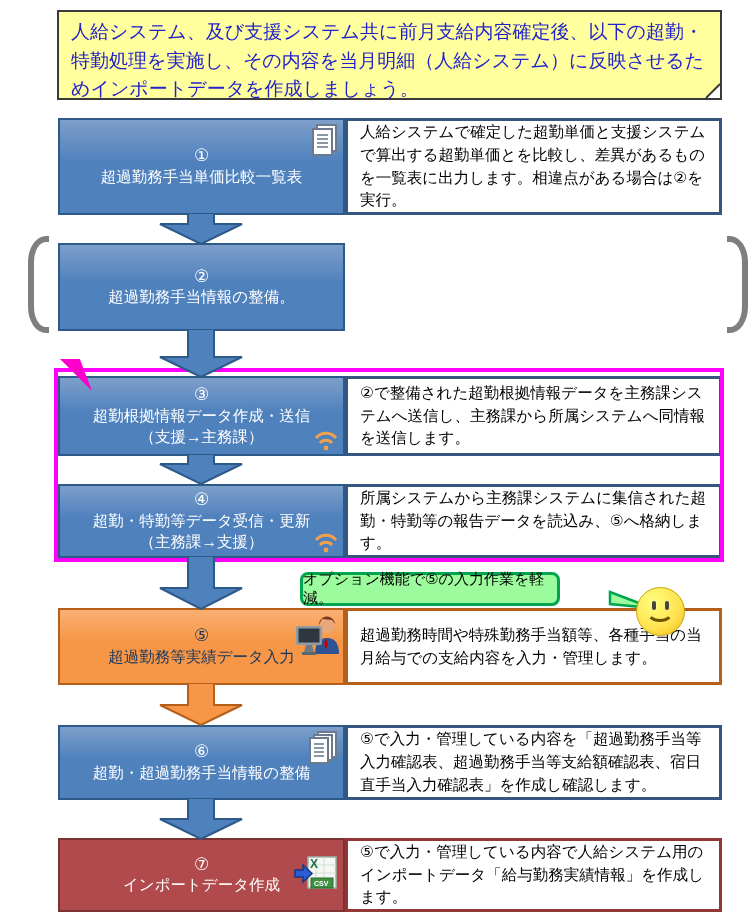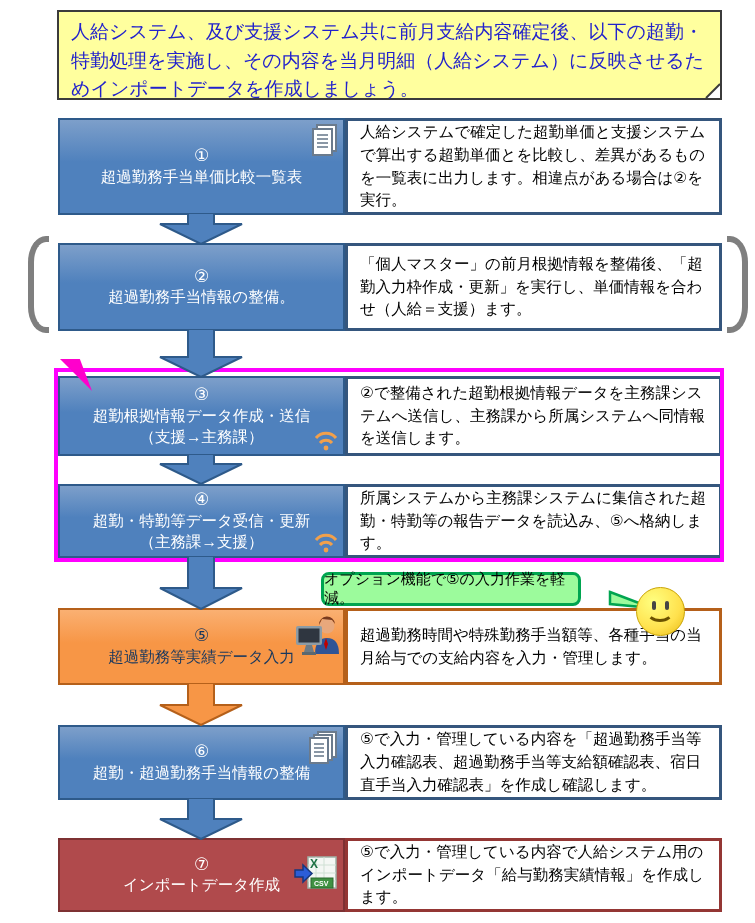--- a/index.html
+++ b/index.html
@@ -41,21 +41,21 @@
   
   .optframe{position:absolute;left:54px;top:368px;width:670px;height:194px;box-sizing:border-box;
             border:4px solid #FF00FF;z-index:3;}
   .optbubble{position:absolute;left:4px;top:338px;width:103px;height:28px;background:#FF00CC;
              border-radius:50%;color:#fff;font-size:13.5px;font-weight:bold;
              display:flex;align-items:center;justify-content:center;z-index:6;}
   .opttail{position:absolute;left:60px;top:359px;width:32px;height:32px;background:#FF00CC;
            clip-path:polygon(0% 0%,62% 0%,100% 100%);z-index:5;}
 
   
-  .callout{position:absolute;left:321px;top:572px;width:260px;height:34px;box-sizing:border-box;
+  .callout{position:absolute;left:300px;top:572px;width:260px;height:34px;box-sizing:border-box;
            background:#9CFB9C;border:3px solid #00A550;border-radius:8px;color:#000;
            font-size:15px;display:flex;align-items:center;justify-content:center;z-index:6;}
   .callout-tail{position:absolute;left:608px;top:589px;z-index:5;}
 
   
   .smiley{position:absolute;left:636px;top:587px;width:47px;height:47px;border-radius:50%;
           background:radial-gradient(circle at 35% 30%,#FFFF80,#FFE14D 60%,#E8B913);
           border:1px solid #C9A300;z-index:7;}
   .smiley .eye{position:absolute;top:13px;width:4px;height:9px;border-radius:2px;background:#454545;}
   .smiley .eye.l{left:15px;} .smiley .eye.r{left:28px;}
@@ -96,23 +96,20 @@
     </div>
   </div>
   <svg class="arrow" style="top:213px;" width="88" height="32">
     <path d="M31,0 L57,0 L57,11 L85,11 L44,31 L3,11 L31,11 Z" fill="#4f81bd" stroke="#2E5A8A" stroke-width="2"></path>
   </svg>
 
   <div class="flowrow c-blue" style="top:243px;height:88px;">
     <div class="stepbox">
       <div class="num">②</div>
       <div class="ttl">超過勤務手当情報の整備。</div>
-    </div>
-    <div class="descbox">
-      <div>「個人マスター」の前月根拠情報を整備後、「超勤入力枠作成・更新」を実行し、単価情報を合わせ（人給＝支援）ます。</div>
     </div>
   </div>
   <svg class="arrow" style="top:329px;" width="88" height="49">
     <path d="M31,0 L57,0 L57,28 L85,28 L44,48 L3,28 L31,28 Z" fill="#4f81bd" stroke="#2E5A8A" stroke-width="2"></path>
   </svg>
 
   <div class="flowrow c-blue" style="top:376px;height:80px;">
     <div class="stepbox">
       <div class="num">③</div>
       <div class="ttl">超勤根拠情報データ作成・送信</div>

